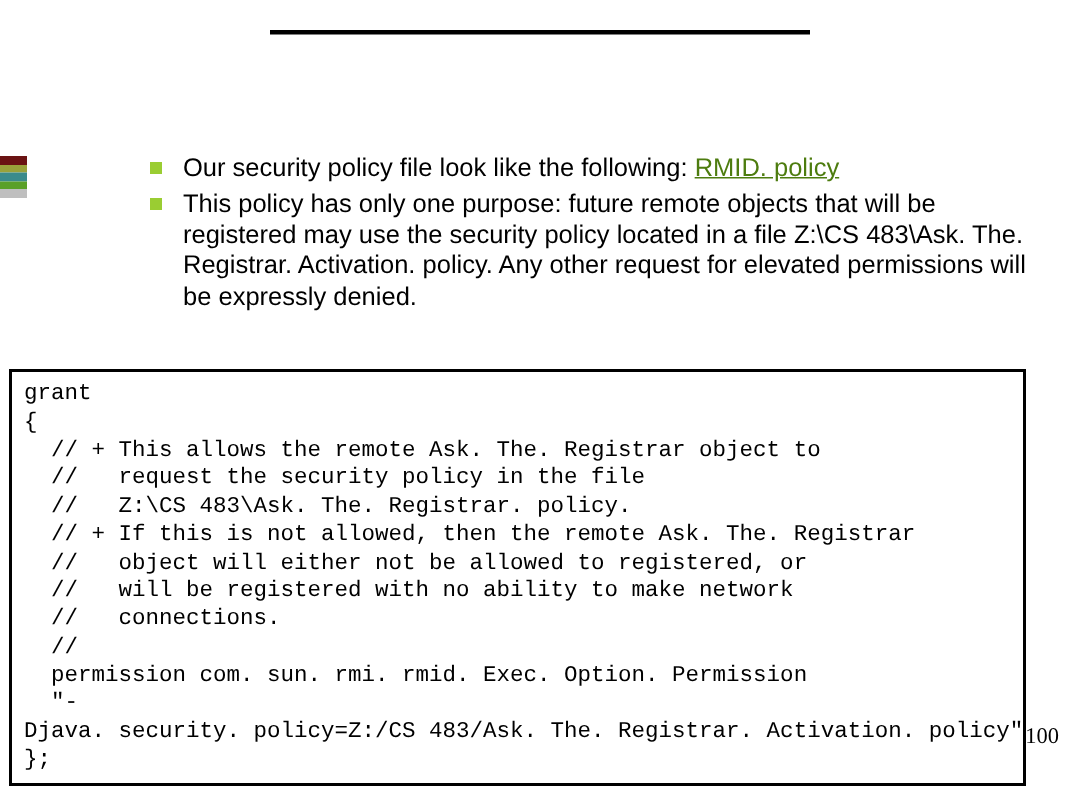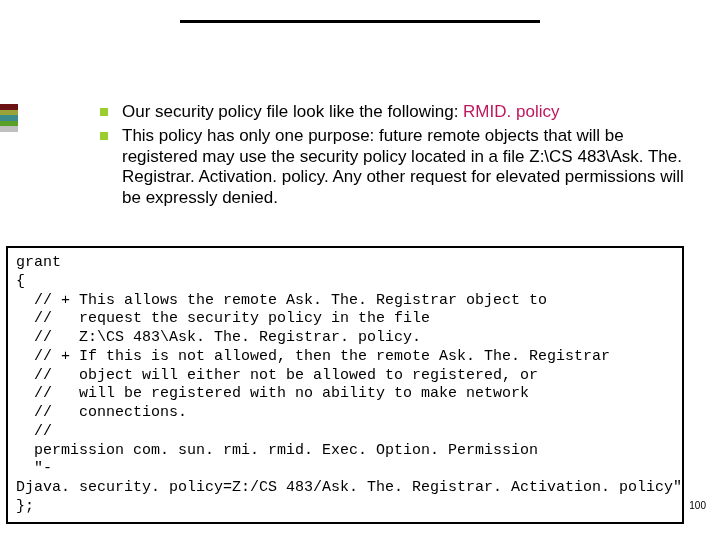--- a/index.html
+++ b/index.html
@@ -64,43 +64,44 @@
   }
   .bullet .sq {
     position: absolute;
     left: 0;
     top: 6px;
     width: 8px;
     height: 8px;
     background: #9acd32;
   }
   .rmid {
-    color: #be185d;
+    color: #4d7c0f;
+    text-decoration: underline;
   }
   .code-box {
     position: absolute;
     left: 6px;
     top: 246px;
     width: 678px;
     height: 278px;
     border: 2px solid #000;
     box-sizing: border-box;
     padding: 6px 8px 18px 8px;
     font-family: "Courier New", Courier, monospace;
     font-size: 15px;
     line-height: 1.25;
     white-space: pre;
     overflow: hidden;
   }
   .page-num {
     position: absolute;
     right: 14px;
-    bottom: 29px;
-    font-family: Liberation Sans, sans-serif;
-    font-size: 10px;
+    bottom: 40px;
+    font-family: Liberation Serif, serif;
+    font-size: 15px;
   }
 </style>
 </head>
 <body>
 
 <div class="slide">
 
   <div class="title-block">
     <div class="title-underline"></div>
   </div>

